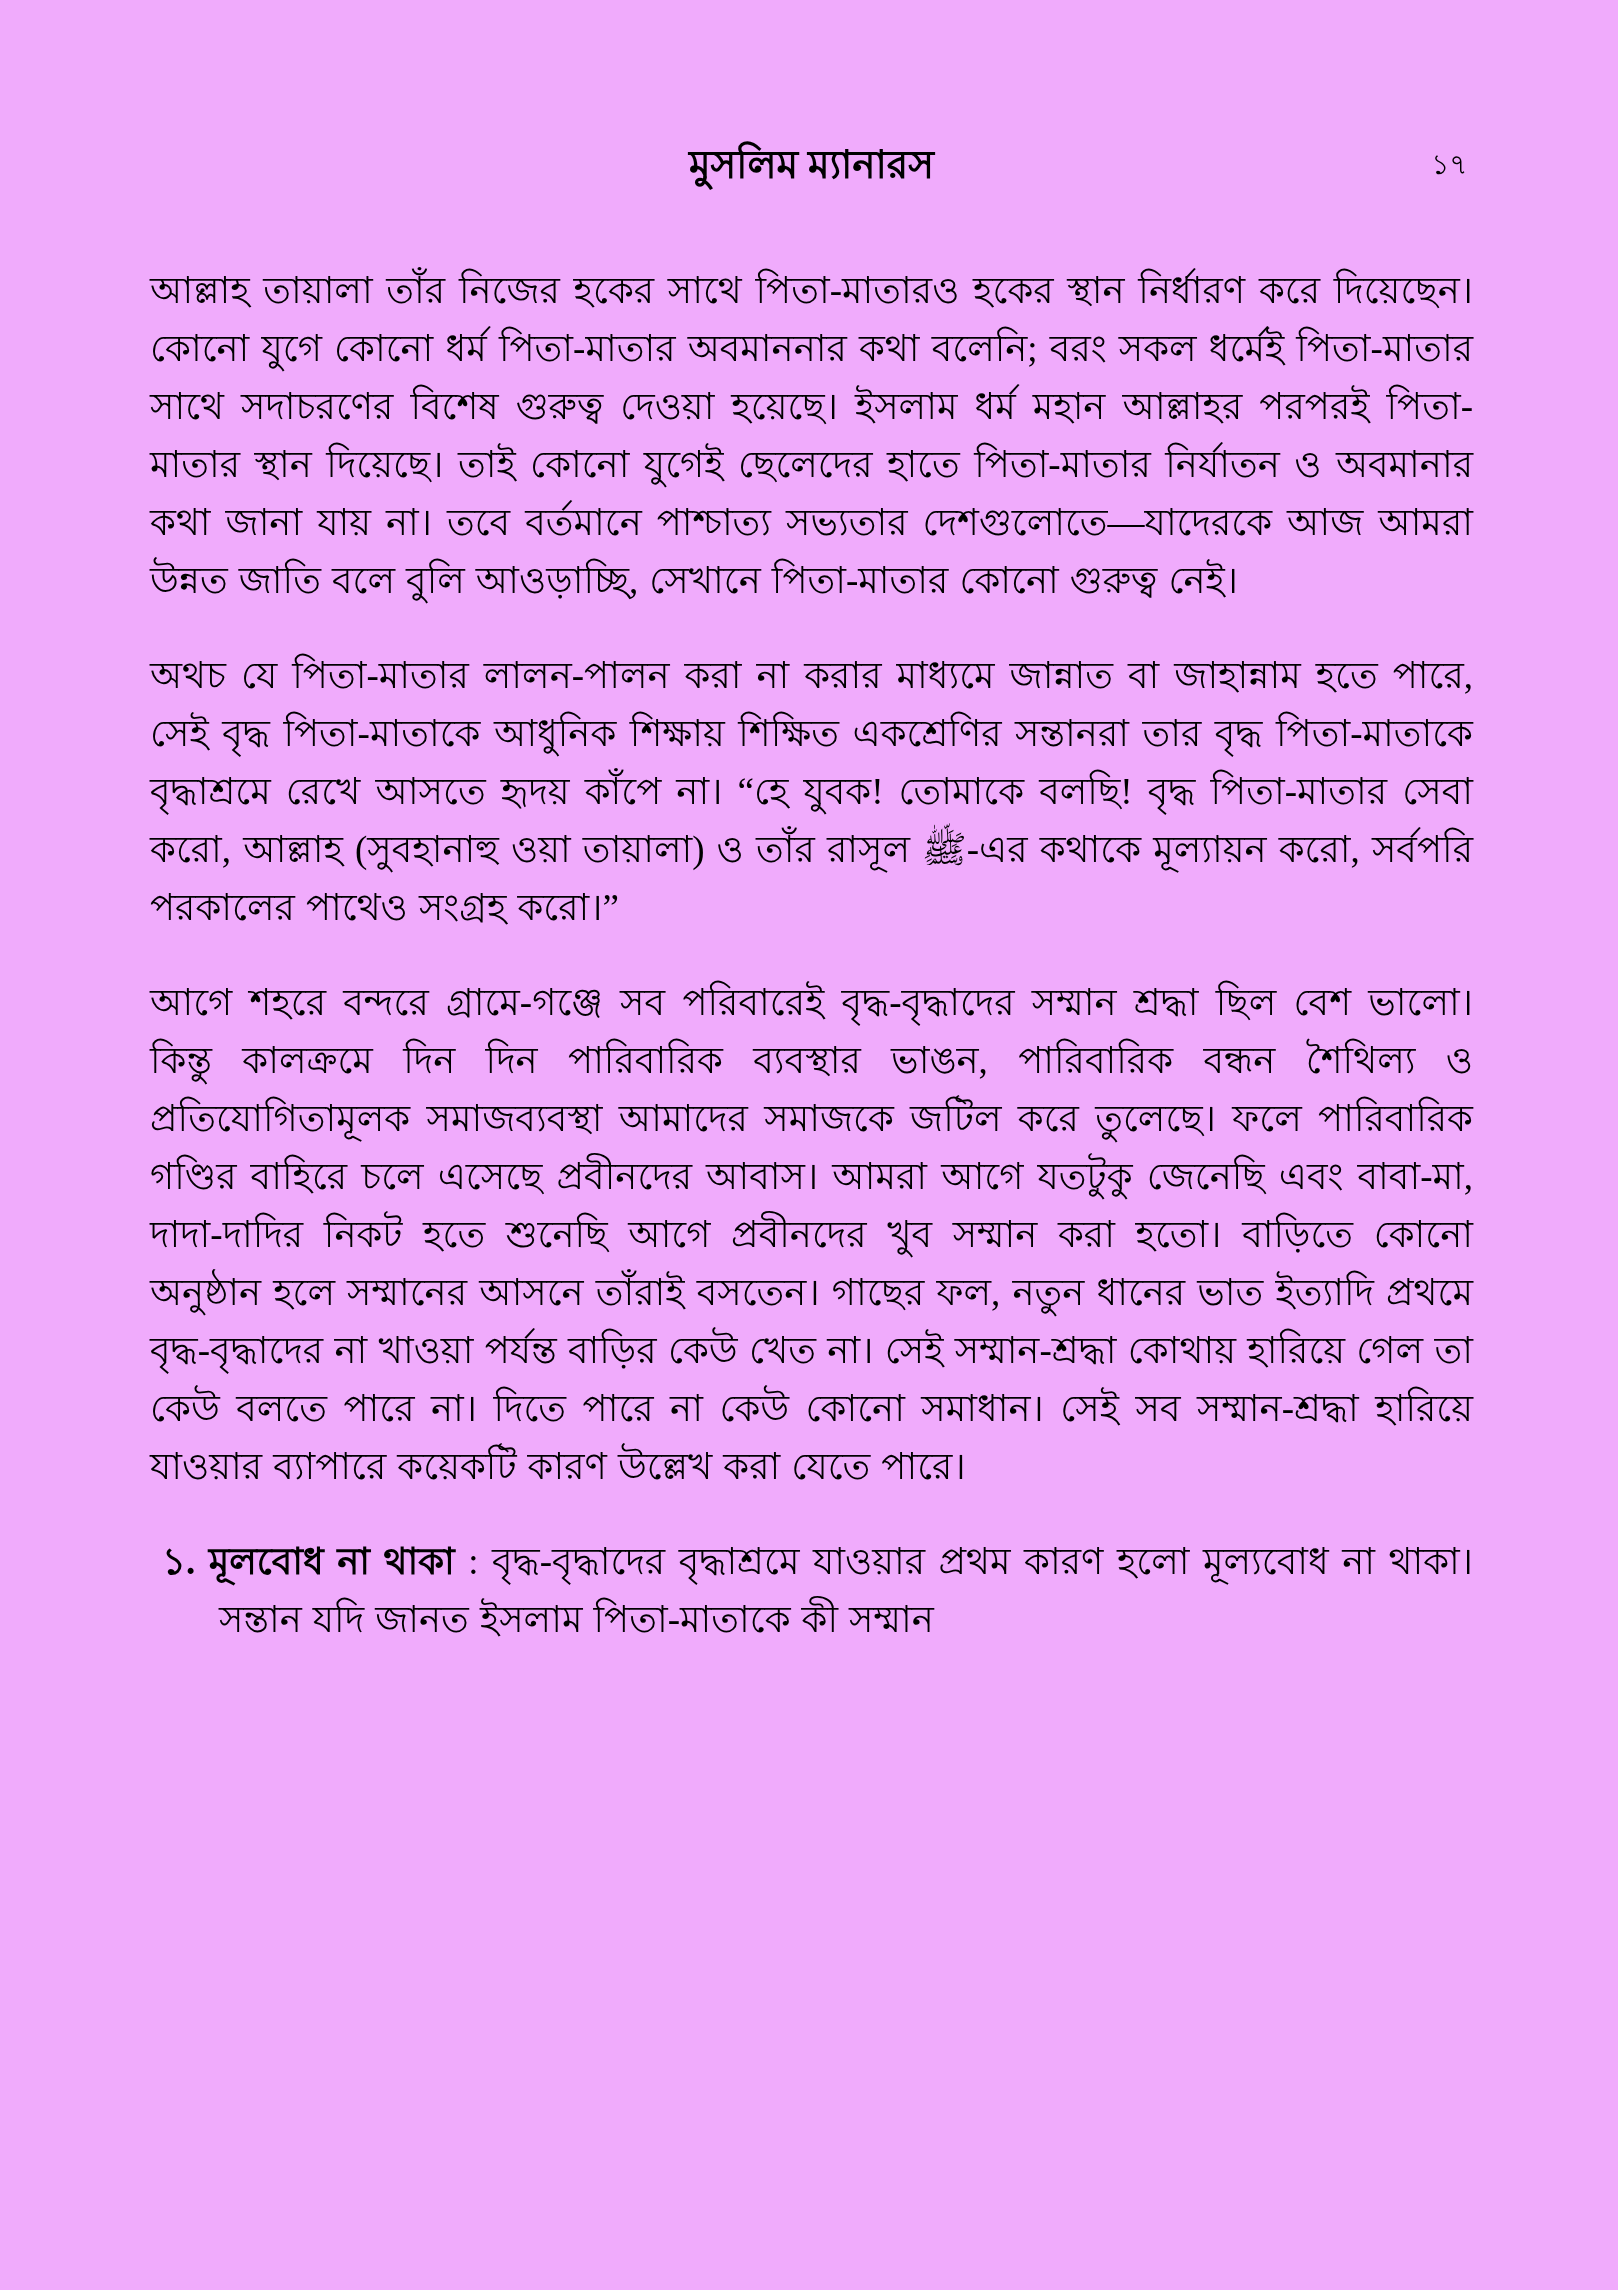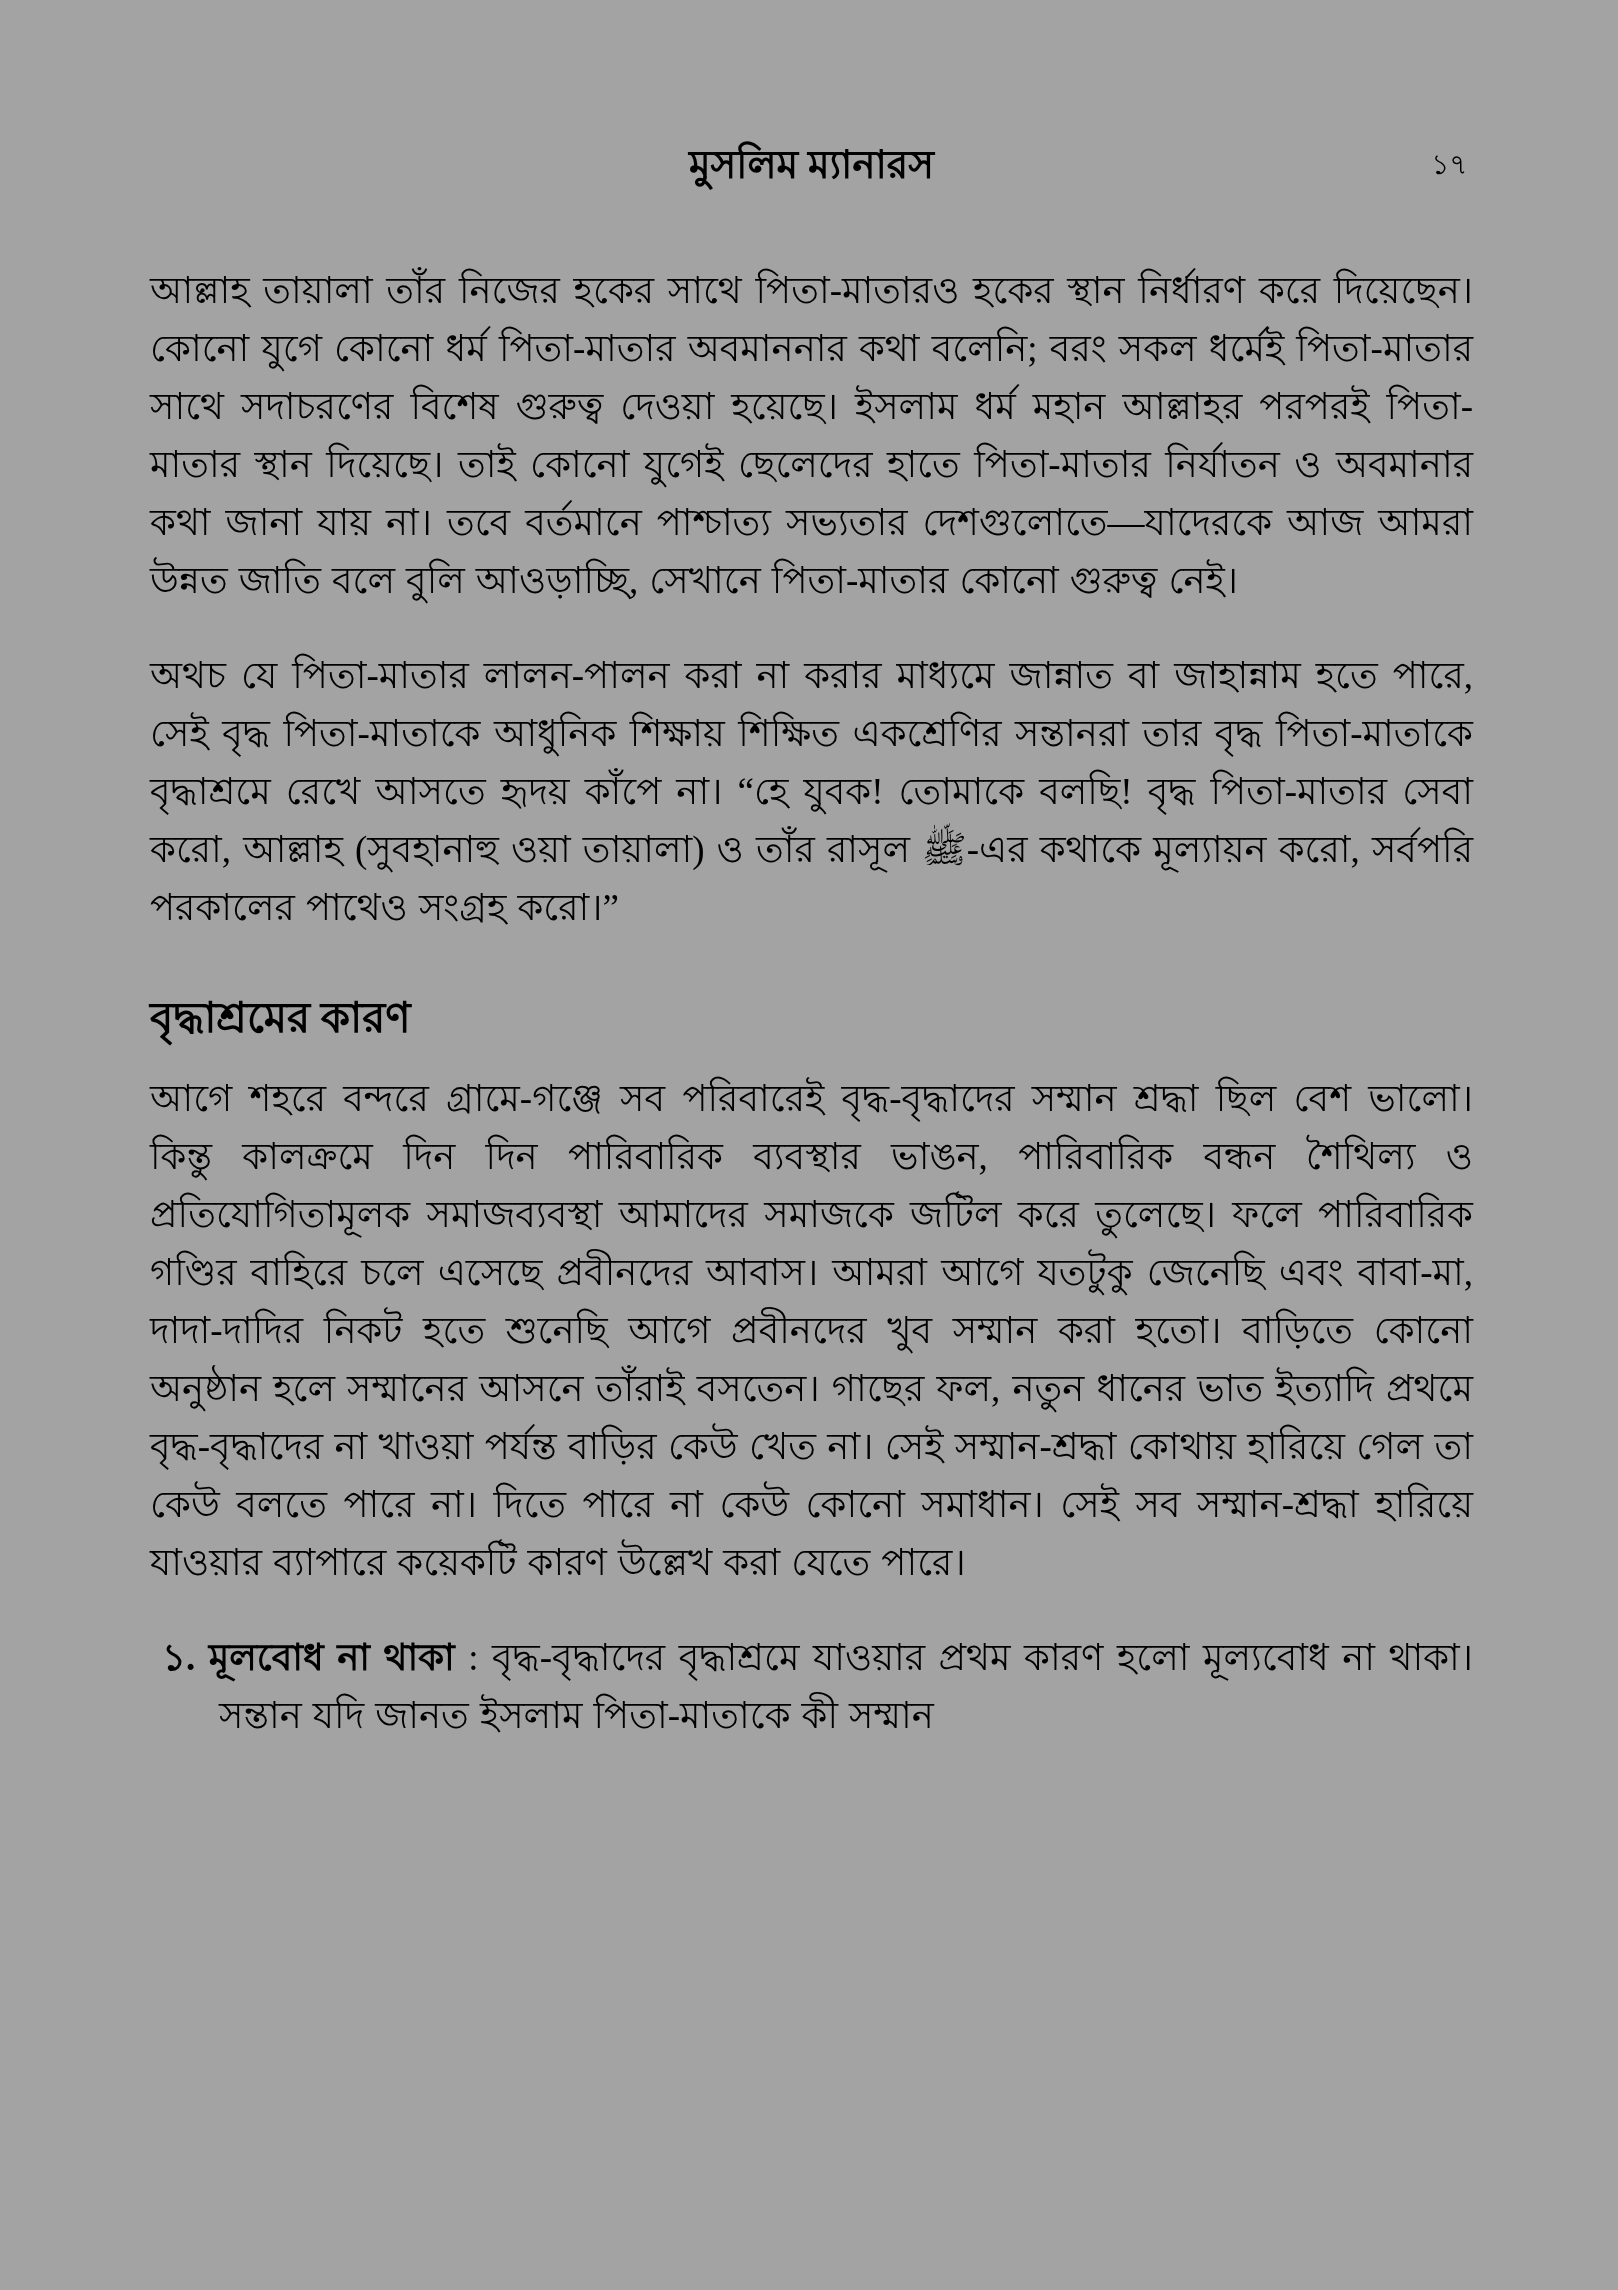--- a/index.html
+++ b/index.html
@@ -2,21 +2,21 @@
 <html lang="bn" style="font-size:14.8px"><head>
 <meta charset="utf-8">
 <style>
   * { margin: 0; padding: 0; box-sizing: border-box; }
   html, body { background: #e8e8e8; }
   .page {
     position: relative;
     width: 1619px;
     height: 2291px;
     margin: 0 auto;
-    background: #a3a3a3;
+    background: #f0abfc;
     color: #000000;
     font-family: "Liberation Serif", "DejaVu Serif", serif;
     overflow: hidden;
   }
   .page-inner {
     padding: 137px 146px 0 150px;
   }
   .running-header {
     position: relative;
     height: 55px;
@@ -78,21 +78,20 @@
       <div class="page-number">১৭</div>
     </div>
 
     <div class="body-text">
 
 
       <p class="para">আল্লাহ তায়ালা তাঁর নিজের হকের সাথে পিতা-মাতারও হকের স্থান নির্ধারণ করে দিয়েছেন। কোনো যুগে কোনো ধর্ম পিতা-মাতার অবমাননার কথা বলেনি; বরং সকল ধর্মেই পিতা-মাতার সাথে সদাচরণের বিশেষ গুরুত্ব দেওয়া হয়েছে। ইসলাম ধর্ম মহান আল্লাহর পরপরই পিতা-মাতার স্থান দিয়েছে। তাই কোনো যুগেই ছেলেদের হাতে পিতা-মাতার নির্যাতন ও অবমানার কথা জানা যায় না। তবে বর্তমানে পাশ্চাত্য সভ্যতার দেশগুলোতে—যাদেরকে আজ আমরা উন্নত জাতি বলে বুলি আওড়াচ্ছি, সেখানে পিতা-মাতার কোনো গুরুত্ব নেই।</p>
 
       <p class="para">অথচ যে পিতা-মাতার লালন-পালন করা না করার মাধ্যমে জান্নাত বা জাহান্নাম হতে পারে, সেই বৃদ্ধ পিতা-মাতাকে আধুনিক শিক্ষায় শিক্ষিত একশ্রেণির সন্তানরা তার বৃদ্ধ পিতা-মাতাকে বৃদ্ধাশ্রমে রেখে আসতে হৃদয় কাঁপে না। “হে যুবক! তোমাকে বলছি! বৃদ্ধ পিতা-মাতার সেবা করো, আল্লাহ (সুবহানাহু ওয়া তায়ালা) ও তাঁর রাসূল ﷺ-এর কথাকে মূল্যায়ন করো, সর্বপরি পরকালের পাথেও সংগ্রহ করো।”</p>
 
-      <h2 class="section-heading">বৃদ্ধাশ্রমের কারণ</h2>
 
       <p class="para">আগে শহরে বন্দরে গ্রামে-গঞ্জে সব পরিবারেই বৃদ্ধ-বৃদ্ধাদের সম্মান শ্রদ্ধা ছিল বেশ ভালো। কিন্তু কালক্রমে দিন দিন পারিবারিক ব্যবস্থার ভাঙন, পারিবারিক বন্ধন শৈথিল্য ও প্রতিযোগিতামূলক সমাজব্যবস্থা আমাদের সমাজকে জটিল করে তুলেছে। ফলে পারিবারিক গণ্ডির বাহিরে চলে এসেছে প্রবীনদের আবাস। আমরা আগে যতটুকু জেনেছি এবং বাবা-মা, দাদা-দাদির নিকট হতে শুনেছি আগে প্রবীনদের খুব সম্মান করা হতো। বাড়িতে কোনো অনুষ্ঠান হলে সম্মানের আসনে তাঁরাই বসতেন। গাছের ফল, নতুন ধানের ভাত ইত্যাদি প্রথমে বৃদ্ধ-বৃদ্ধাদের না খাওয়া পর্যন্ত বাড়ির কেউ খেত না। সেই সম্মান-শ্রদ্ধা কোথায় হারিয়ে গেল তা কেউ বলতে পারে না। দিতে পারে না কেউ কোনো সমাধান। সেই সব সম্মান-শ্রদ্ধা হারিয়ে যাওয়ার ব্যাপারে কয়েকটি কারণ উল্লেখ করা যেতে পারে।</p>
 
       <p class="numbered-item">
         <span class="item-number">১.</span><span> </span><span class="item-title">মূলবোধ না থাকা</span><span class="item-sep"> : </span><span class="item-text">বৃদ্ধ-বৃদ্ধাদের বৃদ্ধাশ্রমে যাওয়ার প্রথম কারণ হলো মূল্যবোধ না থাকা। সন্তান যদি জানত ইসলাম পিতা-মাতাকে কী সম্মান</span>
       </p>
 
     </div>
   </div>
 </div>

